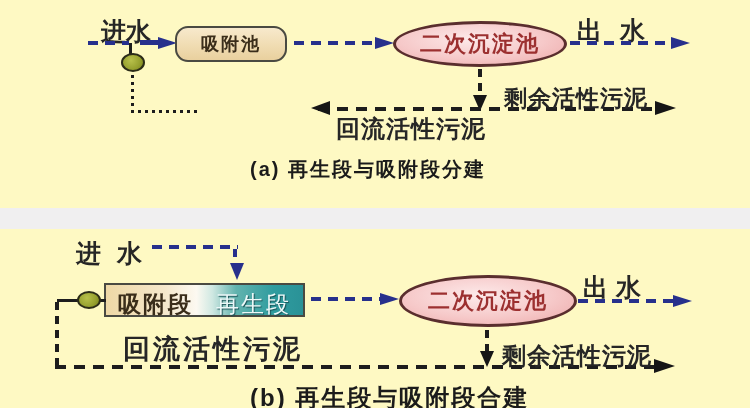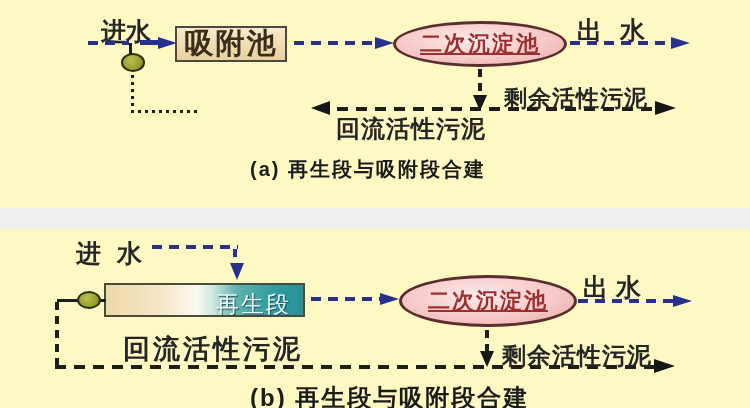--- a/index.html
+++ b/index.html
@@ -22,38 +22,38 @@
   .tri{position:absolute;width:0;height:0;}
   .tri-r-navy{border-top:6px solid transparent;border-bottom:6px solid transparent;border-left:19px solid #27308c;}
   .tri-d-navy{border-left:7px solid transparent;border-right:7px solid transparent;border-top:17px solid #27308c;}
   .tri-r-blk{border-top:7px solid transparent;border-bottom:7px solid transparent;border-left:21px solid #161616;}
   .tri-l-blk{border-top:7px solid transparent;border-bottom:7px solid transparent;border-right:19px solid #161616;}
   .tri-d-blk{border-left:7px solid transparent;border-right:7px solid transparent;border-top:16px solid #161616;}
   
   .tank{position:absolute;border:2px solid #4a4a42;display:flex;align-items:center;justify-content:center;font-weight:bold;box-sizing:border-box;}
   .tank-tan{background:linear-gradient(180deg,#f7e9cc 0%,#f0dcb2 55%,#e9d09e 100%);color:#3a2d1a;}
   .tank-teal{background:linear-gradient(115deg,#2e9aa0 0%,#83c6c8 45%,#2a959b 100%);color:#ecf8f8;text-shadow:1px 1px 1px #175054;}
-  .ellipse{position:absolute;border:3px solid #5a2e2e;border-radius:50%;display:flex;align-items:center;justify-content:center;font-weight:bold;color:#9c3030;box-sizing:border-box;background:radial-gradient(ellipse at 45% 38%,#fdeaea 0%,#f6c9c9 55%,#eca8a8 100%);text-decoration:underline;}
+  .ellipse{position:absolute;border:3px solid #5a2e2e;border-radius:50%;display:flex;align-items:center;justify-content:center;font-weight:bold;color:#9c3030;box-sizing:border-box;background:radial-gradient(ellipse at 45% 38%,#fdeaea 0%,#f6c9c9 55%,#eca8a8 100%);}
   .valve{position:absolute;border:2px solid #2c2c18;border-radius:50%;background:radial-gradient(circle at 40% 35%,#b8c14b 0%,#96a02e 60%,#737c1e 100%);box-sizing:border-box;}
 </style>
 </head>
 <body>
 
 <div id="canvas">
 
   <div class="lbl" style="left:101px;top:15px;font-size:25px;">进水</div>
 
   <div class="dash-h navy-h" style="left:88px;top:41px;width:41px;"></div>
   <div style="position:absolute;left:129px;top:43px;width:3px;height:13px;background:#1d1d1d;"></div>
   <div style="position:absolute;left:140px;top:40px;width:22px;height:5px;background:#27308c;"></div>
   <div class="tri tri-r-navy" style="left:158px;top:37px;"></div>
 
   <div class="valve" style="left:121px;top:53px;width:24px;height:19px;"></div>
 
-  <div class="tank tank-tan" style="left:175px;top:26px;width:112px;height:36px;font-size:29px;letter-spacing:2px;">吸附池</div>
+  <div class="tank tank-tan" style="left:175px;top:26px;width:112px;height:36px;font-size:18px;letter-spacing:2px;border-radius:13px;">吸附池</div>
 
   <div class="dash-h navy-h" style="left:294px;top:41px;width:82px;"></div>
   <div class="tri tri-r-navy" style="left:375px;top:37px;"></div>
 
   <div class="ellipse" style="left:393px;top:21px;width:174px;height:46px;font-size:22px;letter-spacing:2px;">二次沉淀池</div>
 
   <div class="lbl" style="left:577px;top:14px;font-size:25px;letter-spacing:18px;">出水</div>
   <div class="dash-h navy-h" style="left:570px;top:41px;width:100px;"></div>
   <div class="tri tri-r-navy" style="left:671px;top:37px;"></div>
 
@@ -64,31 +64,32 @@
   <div class="tri tri-l-blk" style="left:311px;top:101px;"></div>
   <div class="tri tri-r-blk" style="left:655px;top:101px;"></div>
 
 
   <div class="dot-v" style="left:131px;top:75px;height:38px;"></div>
   <div class="dot-h" style="left:131px;top:110px;width:66px;"></div>
 
   <div class="lbl" style="left:336px;top:113px;font-size:24px;letter-spacing:1px;">回流活性污泥</div>
   <div class="lbl" style="left:504px;top:83px;font-size:23px;letter-spacing:1px;">剩余活性污泥</div>
 
-  <div class="cap" style="left:250px;top:156px;font-size:20px;">(a) 再生段与吸附段合建</div>
+  <div class="cap" style="left:250px;top:156px;font-size:20px;">(a) 再生段与吸附段分建</div>
 
   <div class="band" style="top:208px;"></div>
 
   <div class="lbl" style="left:76px;top:237px;font-size:25px;letter-spacing:16px;">进水</div>
 
   <div class="dash-h navy-h" style="left:152px;top:245px;width:86px;"></div>
   <div class="dash-v navy-v" style="left:233px;top:249px;height:14px;"></div>
   <div class="tri tri-d-navy" style="left:230px;top:263px;"></div>
 
   <div class="tank" style="left:104px;top:283px;width:201px;height:34px;background:linear-gradient(90deg,#eed8a6 0%,#f5e8cc 30%,#fcf9f1 46%,#cfe8e2 54%,#62b3ae 66%,#2f9c9f 85%,#2a9297 100%);">
+    <span style="position:absolute;left:12px;top:4px;font-size:23px;letter-spacing:2px;color:#3a2d1a;font-weight:bold;">吸附段</span>
     <span style="position:absolute;right:12px;top:4px;font-size:23px;letter-spacing:2px;color:#ecf8f8;text-shadow:1px 1px 1px #175054;font-weight:normal;">再生段</span>
   </div>
 
   <div class="solid-h" style="left:57px;top:299px;width:22px;"></div>
   <div class="solid-h" style="left:99px;top:299px;width:7px;"></div>
   <div class="valve" style="left:77px;top:291px;width:24px;height:18px;"></div>
 
   <div class="dash-v blk-v" style="left:55px;top:302px;height:65px;"></div>
   <div class="dash-h blk-h" style="left:55px;top:365px;width:600px;"></div>
   <div class="tri tri-r-blk" style="left:654px;top:359px;"></div>

